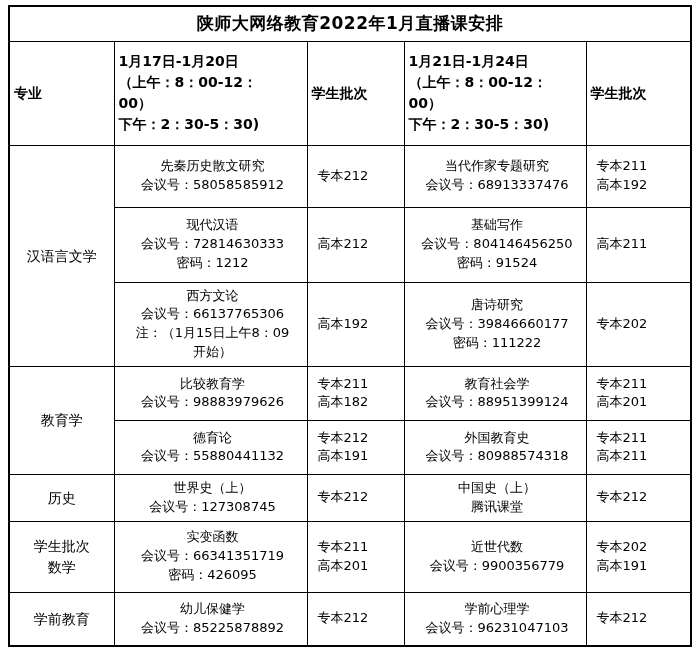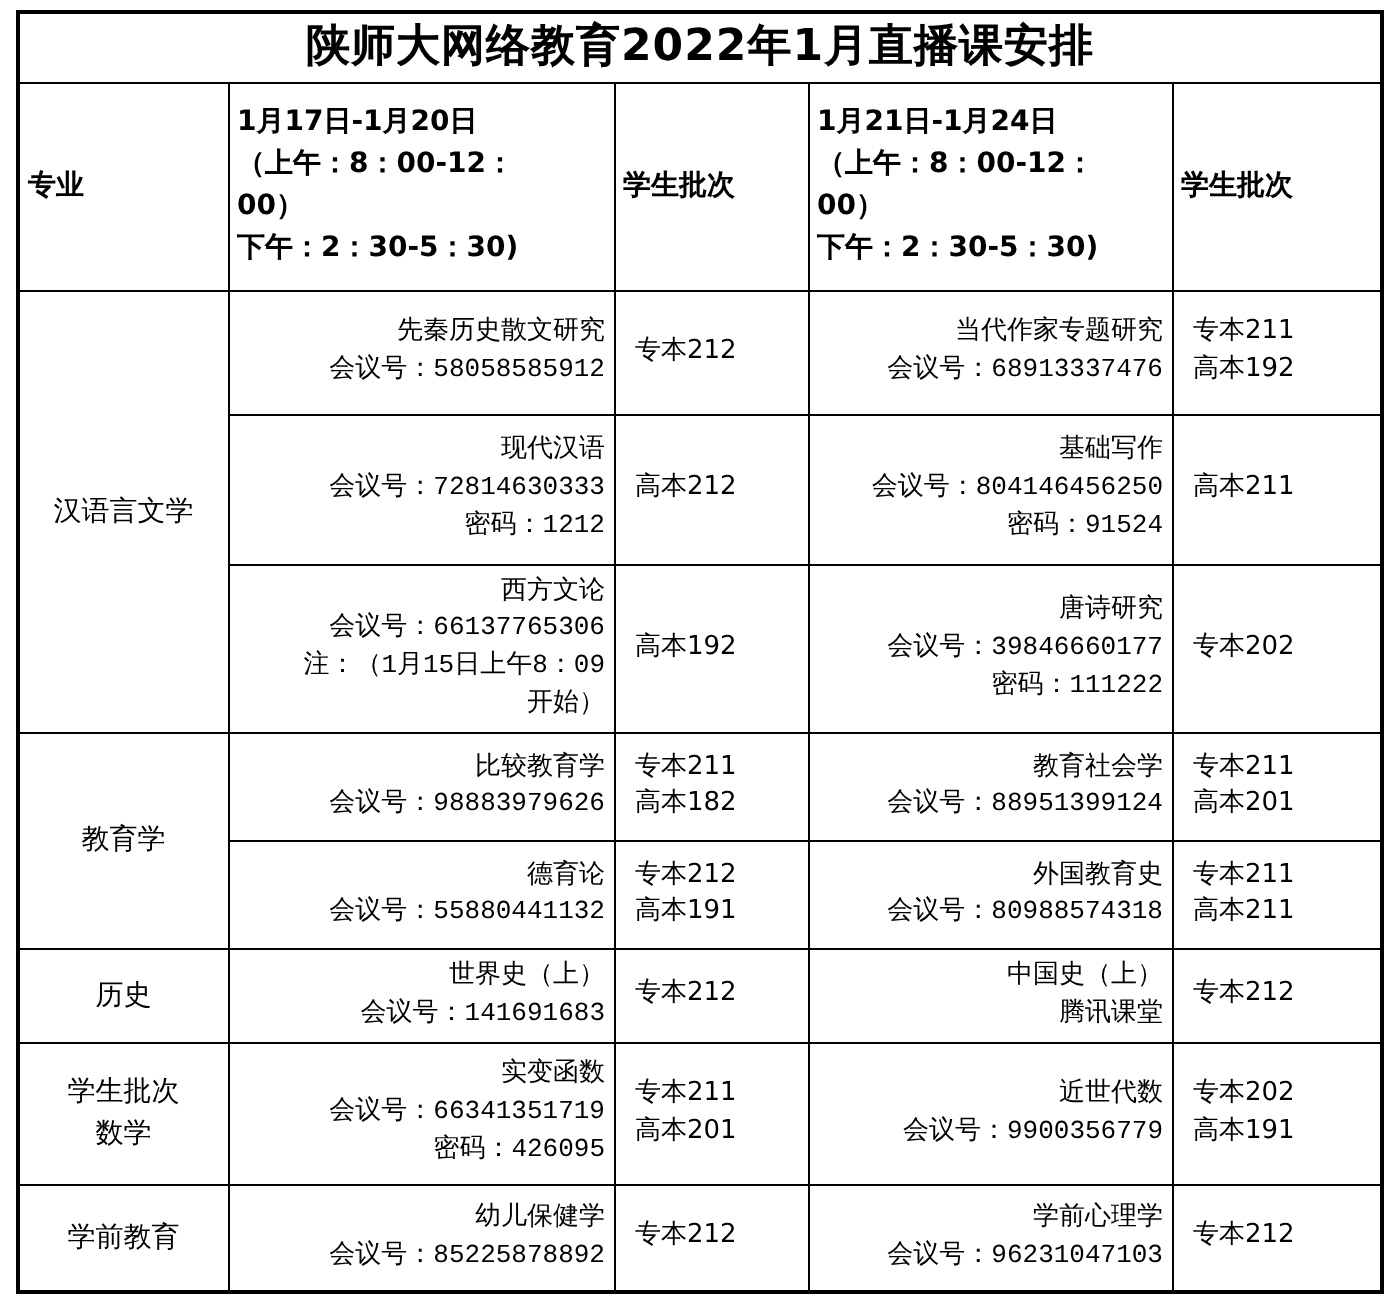--- a/index.html
+++ b/index.html
@@ -31,41 +31,40 @@
     vertical-align: middle;
     white-space: pre-line;
     overflow: hidden;
     font-size: 13px;
     line-height: 1.45;
   }
   td.title-cell {
     height: 35px;
     text-align: center;
     font-weight: bold;
-    font-size: 22px;
+    font-size: 17px;
     letter-spacing: 0.5px;
   }
   tr.header-row td {
     height: 104px;
     text-align: left;
     font-weight: bold;
     font-size: 14px;
     line-height: 1.5;
     padding: 2px 4px;
   }
   td.major-cell {
     text-align: center;
     font-size: 14px;
     padding: 2px 4px;
     margin-left: 26px;
   }
   td.course-cell {
-    text-align: right;
+    text-align: center;
     padding: 4px 4px 4px 8px;
-    font-family: Liberation Mono, monospace;
   }
   td.batch-cell {
     text-align: left;
     padding: 4px 4px 4px 10px;
   }
   tr.r1 td { height: 62px; }
   tr.r2 td { height: 75px; }
   tr.r3 td { height: 73px; }
   tr.r4 td { height: 54px; }
   tr.r5 td { height: 54px; }
@@ -153,21 +152,21 @@
 高本191</td>
         <td class="course-cell">外国教育史
 会议号：80988574318</td>
         <td class="batch-cell">专本211
 高本211</td>
       </tr>
 
       <tr class="r6">
         <td class="major-cell">历史</td>
         <td class="course-cell">世界史（上）
-会议号：141691683</td>
+会议号：127308745</td>
         <td class="batch-cell">专本212</td>
         <td class="course-cell">中国史（上）
 腾讯课堂</td>
         <td class="batch-cell">专本212</td>
       </tr>
 
       <tr class="r7">
         <td class="major-cell">学生批次
 数学</td>
         <td class="course-cell">实变函数

